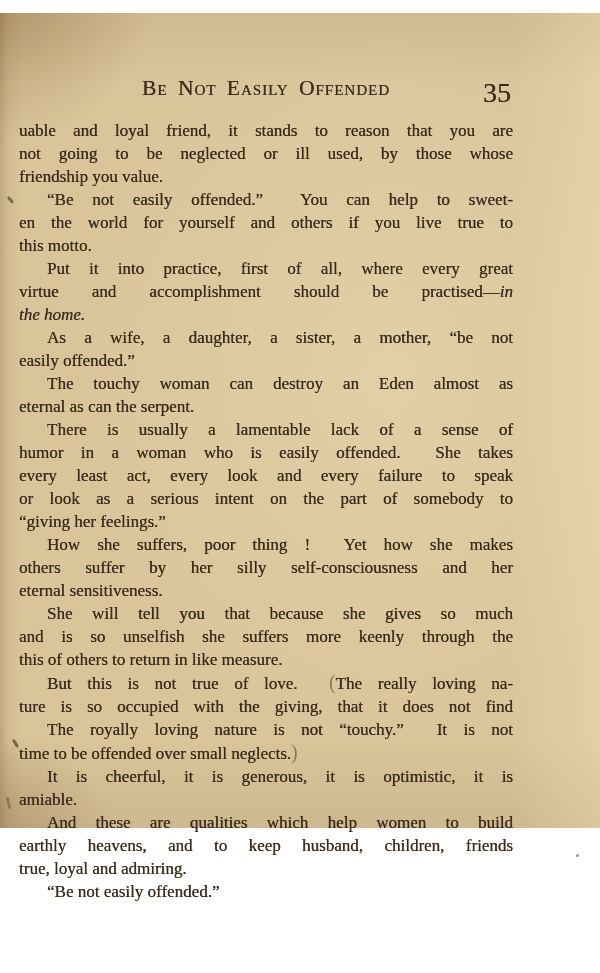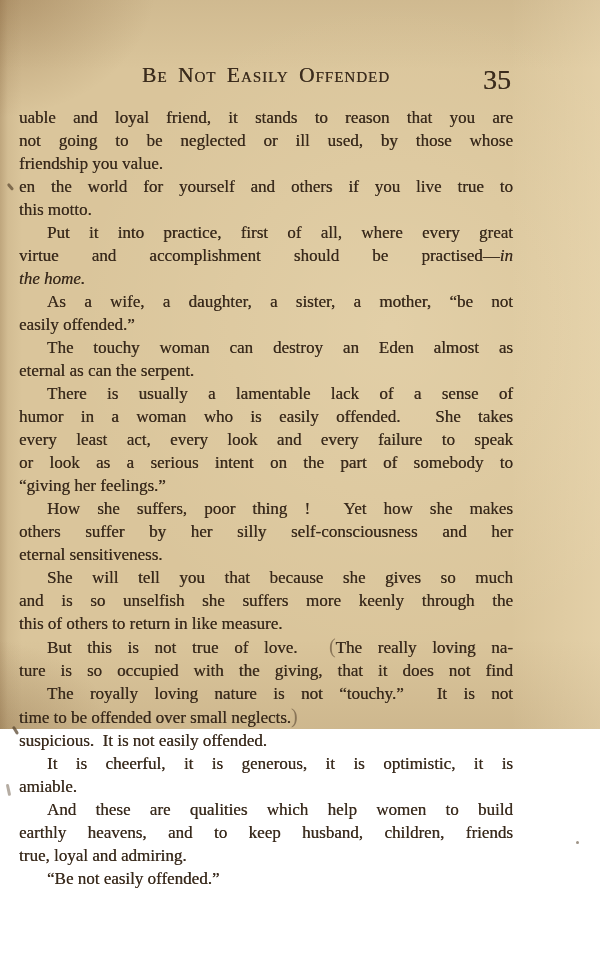--- a/index.html
+++ b/index.html
@@ -1,30 +1,31 @@
 <!DOCTYPE html>
 <html><head>
 <meta charset="utf-8">
 <style>
   html, body { margin: 0; padding: 0; }
   body {
     width: 600px; height: 973px; overflow: hidden;
     font-family: "Liberation Serif", "DejaVu Serif", serif;
   }
   .book-page {
-    position: relative; width: 600px; height: 729px;
+    position: relative; width: 600px; height: 815px;
     background-color: #dac59b;
     background-image:
       radial-gradient(40% 26% at -2% -2%, rgba(118,80,40,0.38), rgba(118,80,40,0) 70%),
       radial-gradient(35% 22% at -3% 102%, rgba(110,78,42,0.30), rgba(110,78,42,0) 65%),
       linear-gradient(90deg, rgba(120,86,48,0.28) 0, rgba(120,86,48,0.08) 8px, rgba(120,86,48,0) 22px),
       linear-gradient(270deg, rgba(255,240,205,0.25), rgba(255,240,205,0) 90px),
       radial-gradient(70% 60% at 65% 45%, rgba(255,243,210,0.22), rgba(255,243,210,0) 75%),
       linear-gradient(180deg, rgba(118,86,48,0.10), rgba(118,86,48,0) 70px),
       linear-gradient(0deg, rgba(118,86,48,0.12), rgba(118,86,48,0) 90px);
+    margin-top: 13px;
   }
   .running-head {
     position: absolute; left: 19px; top: 63px; width: 494px; height: 26px;
     color: #3b2c1d;
   }
   .running-head .title {
     text-align: center;
     font-variant: small-caps;
     font-size: 21.5px; letter-spacing: 1px; word-spacing: 4px;
     text-shadow: 0.3px 0 0 rgba(59,44,29,0.8);
@@ -64,20 +65,21 @@
 
 <div class="book-page">
   <div class="running-head">
     <div class="title">Be Not Easily Offended</div>
     <div class="num">35</div>
   </div>
   <div class="text-block">
       <div class="line"><span>uable and loyal friend, it stands to reason that you are</span></div>
       <div class="line"><span>not going to be neglected or ill used, by those whose</span></div>
       <div class="line last"><span>friendship you value.</span></div>
+      <div class="line indent"><span>“Be not easily offended.”&nbsp; You can help to sweet-</span></div>
       <div class="line"><span>en the world for yourself and others if you live true to</span></div>
       <div class="line last"><span>this motto.</span></div>
       <div class="line indent"><span>Put it into practice, first of all, where every great</span></div>
       <div class="line"><span>virtue and accomplishment should be practised—</span><span class="italic">in</span></div>
       <div class="line last"><span class="italic">the home.</span></div>
       <div class="line indent"><span>As a wife, a daughter, a sister, a mother, “be not</span></div>
       <div class="line last"><span>easily offended.”</span></div>
       <div class="line indent"><span>The touchy woman can destroy an Eden almost as</span></div>
       <div class="line last"><span>eternal as can the serpent.</span></div>
       <div class="line indent"><span>There is usually a lamentable lack of a sense of</span></div>
@@ -88,21 +90,20 @@
       <div class="line indent"><span>How she suffers, poor thing !&nbsp; Yet how she makes</span></div>
       <div class="line"><span>others suffer by her silly self-consciousness and her</span></div>
       <div class="line last"><span>eternal sensitiveness.</span></div>
       <div class="line indent"><span>She will tell you that because she gives so much</span></div>
       <div class="line"><span>and is so unselfish she suffers more keenly through the</span></div>
       <div class="line last"><span>this of others to return in like measure.</span></div>
       <div class="line indent"><span>But this is not true of love.&nbsp; </span><span class="pencil">(</span><span>The really loving na-</span></div>
       <div class="line"><span>ture is so occupied with the giving, that it does not find</span></div>
       <div class="line indent"><span>The royally loving nature is not “touchy.”&nbsp; It is not</span></div>
       <div class="line last"><span>time to be offended over small neglects.</span><span class="pencil">)</span></div>
-      <div class="line last"><span>suspicious.&nbsp; It is not easily offended.</span></div>
       <div class="line indent"><span>It is cheerful, it is generous, it is optimistic, it is</span></div>
       <div class="line last"><span>amiable.</span></div>
       <div class="line indent"><span>And these are qualities which help women to build</span></div>
       <div class="line"><span>earthly heavens, and to keep husband, children, friends</span></div>
       <div class="line last"><span>true, loyal and admiring.</span></div>
       <div class="line last indent"><span>“Be not easily offended.”</span></div>
     </div>
 <div class="mark tick" style="left: 9px; top: 183px; height: 8px; opacity: 0.7; transform: rotate(-40deg);"></div>
     <div class="mark tick" style="left: 14px; top: 726px; height: 9px; opacity: 0.75; transform: rotate(-32deg);"></div>
     <div class="mark tick" style="left: 7px; top: 784px; height: 12px; opacity: 0.45; transform: rotate(-12deg);"></div>

